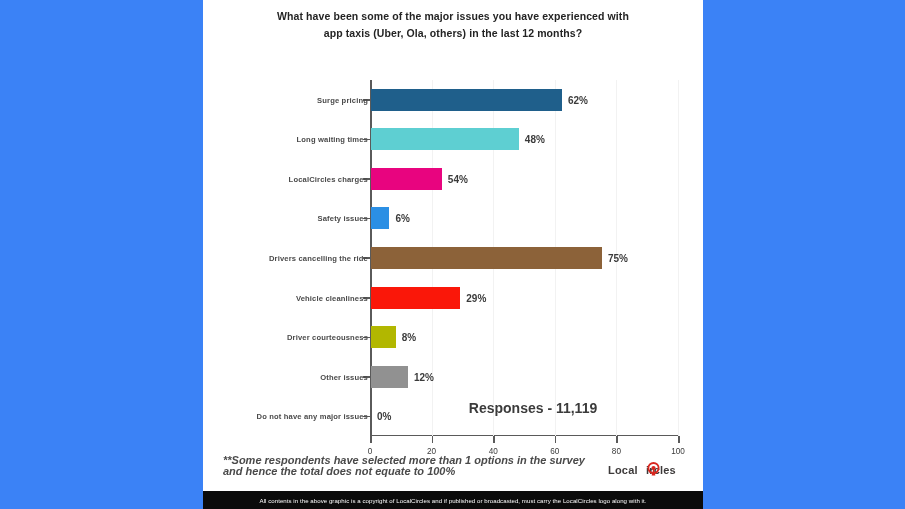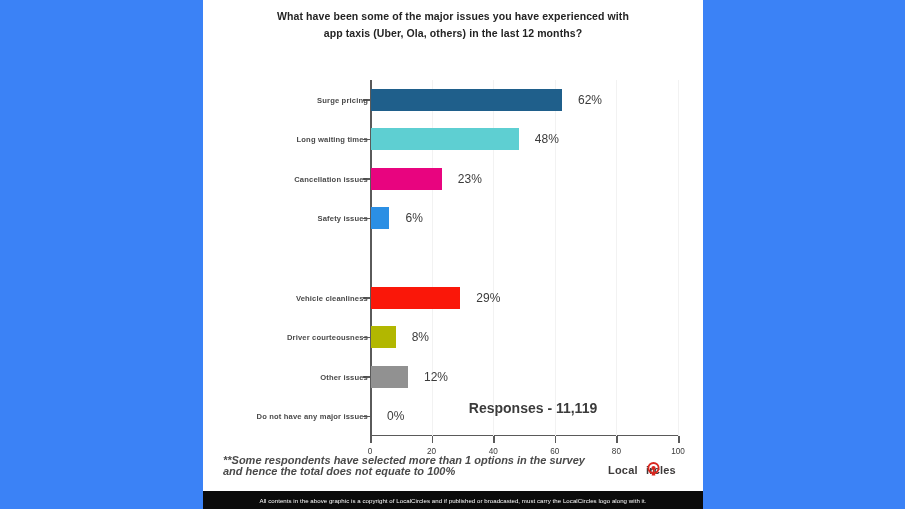--- a/index.html
+++ b/index.html
@@ -27,21 +27,21 @@
 
   
   .row{position:absolute;left:0;height:39.5px;width:309px;}
   .tick{position:absolute;left:-7px;top:50%;margin-top:-0.5px;width:7px;height:1.5px;background:#5a5a5a;}
   .cat-label{position:absolute;right:311px;top:50%;transform:translateY(-50%);
              white-space:nowrap;font-size:7.6px;font-weight:bold;color:#4a4a4a;
              letter-spacing:.15px;}
   .bar{position:absolute;left:1px;top:50%;transform:translateY(-50%);
        height:22px;}
   .val-label{position:absolute;top:50%;transform:translateY(-50%);
-             font-size:12px;font-weight:normal;color:#3b3b3b;white-space:nowrap;margin-left:10px;}
+             font-size:10px;font-weight:bold;color:#3b3b3b;white-space:nowrap;}
 
   
   .xtick{position:absolute;bottom:-7px;width:1.5px;height:7px;background:#5a5a5a;}
   .xlab{position:absolute;bottom:-20px;transform:translateX(-50%);
         font-size:8.2px;color:#3b3b3b;font-weight:normal;}
 
   
   .responses{position:absolute;left:330px;top:400px;transform:translateX(-50%);
              font-size:14px;font-weight:bold;color:#3b3b3b;white-space:nowrap;}
 
@@ -88,29 +88,35 @@
           <div class="val-label" style="left: 197.96px;">62%</div>
         </div>
         <div class="row" style="top: 39.5556px; height: 39.5556px;">
           <div class="tick"></div>
           <div class="cat-label">Long waiting times</div>
           <div class="bar" style="width: 147.84px; background: rgb(94, 207, 210);"></div>
           <div class="val-label" style="left: 154.84px;">48%</div>
         </div>
         <div class="row" style="top: 79.1111px; height: 39.5556px;">
           <div class="tick"></div>
-          <div class="cat-label">Cancellation issues</div>
+          <div class="cat-label">LocalCircles charges</div>
           <div class="bar" style="width: 70.84px; background: rgb(232, 4, 127);"></div>
-          <div class="val-label" style="left: 77.84px;">23%</div>
+          <div class="val-label" style="left: 77.84px;">54%</div>
         </div>
         <div class="row" style="top: 118.667px; height: 39.5556px;">
           <div class="tick"></div>
           <div class="cat-label">Safety issues</div>
           <div class="bar" style="width: 18.48px; background: rgb(43, 143, 228);"></div>
           <div class="val-label" style="left: 25.48px;">6%</div>
+        </div>
+        <div class="row" style="top: 158.222px; height: 39.5556px;">
+          <div class="tick"></div>
+          <div class="cat-label">Drivers cancelling the ride</div>
+          <div class="bar" style="width: 231px; background: rgb(140, 98, 57);"></div>
+          <div class="val-label" style="left: 238px;">75%</div>
         </div>
         <div class="row" style="top: 197.778px; height: 39.5556px;">
           <div class="tick"></div>
           <div class="cat-label">Vehicle cleanliness</div>
           <div class="bar" style="width: 89.32px; background: rgb(250, 23, 9);"></div>
           <div class="val-label" style="left: 96.32px;">29%</div>
         </div>
         <div class="row" style="top: 237.333px; height: 39.5556px;">
           <div class="tick"></div>
           <div class="cat-label">Driver courteousness</div>

